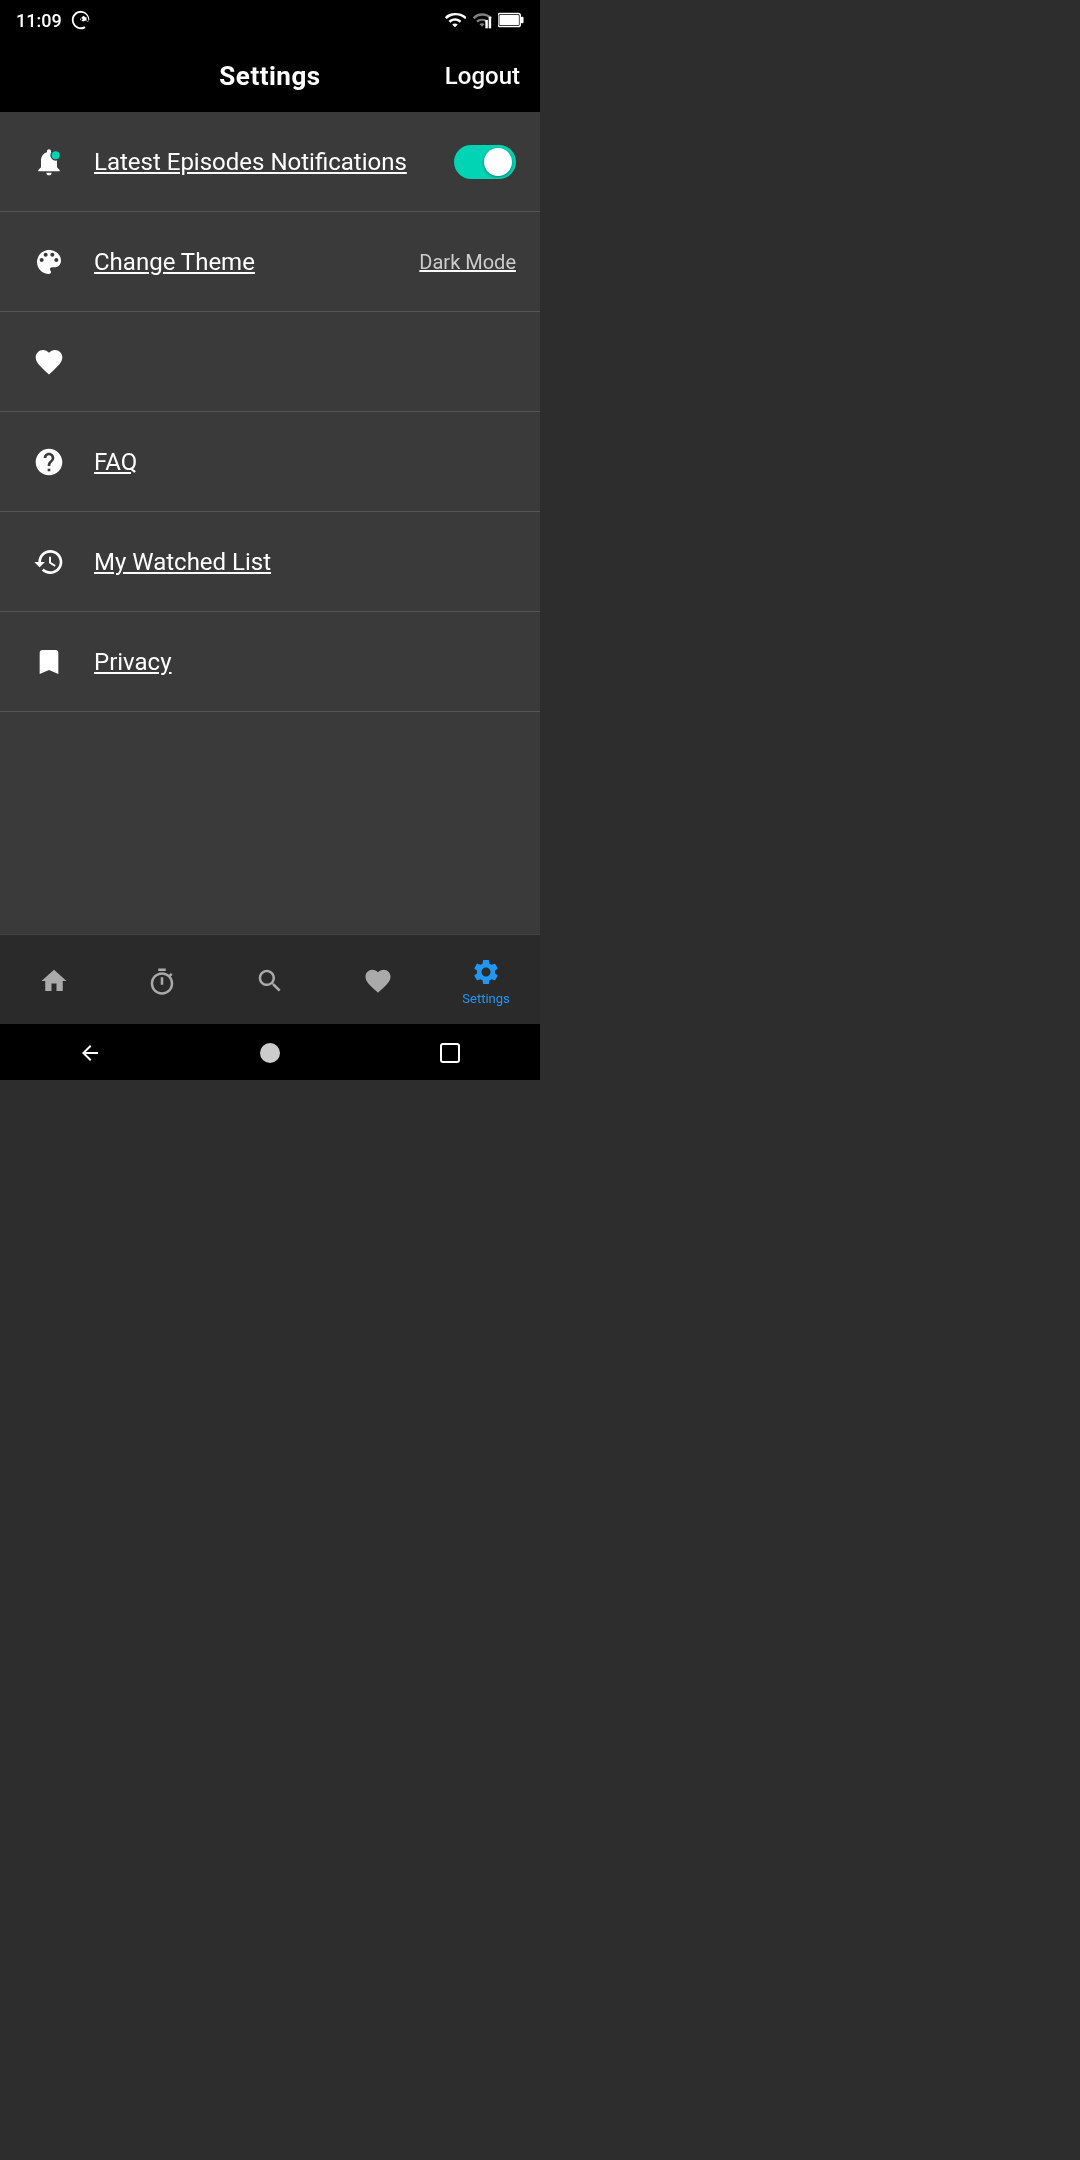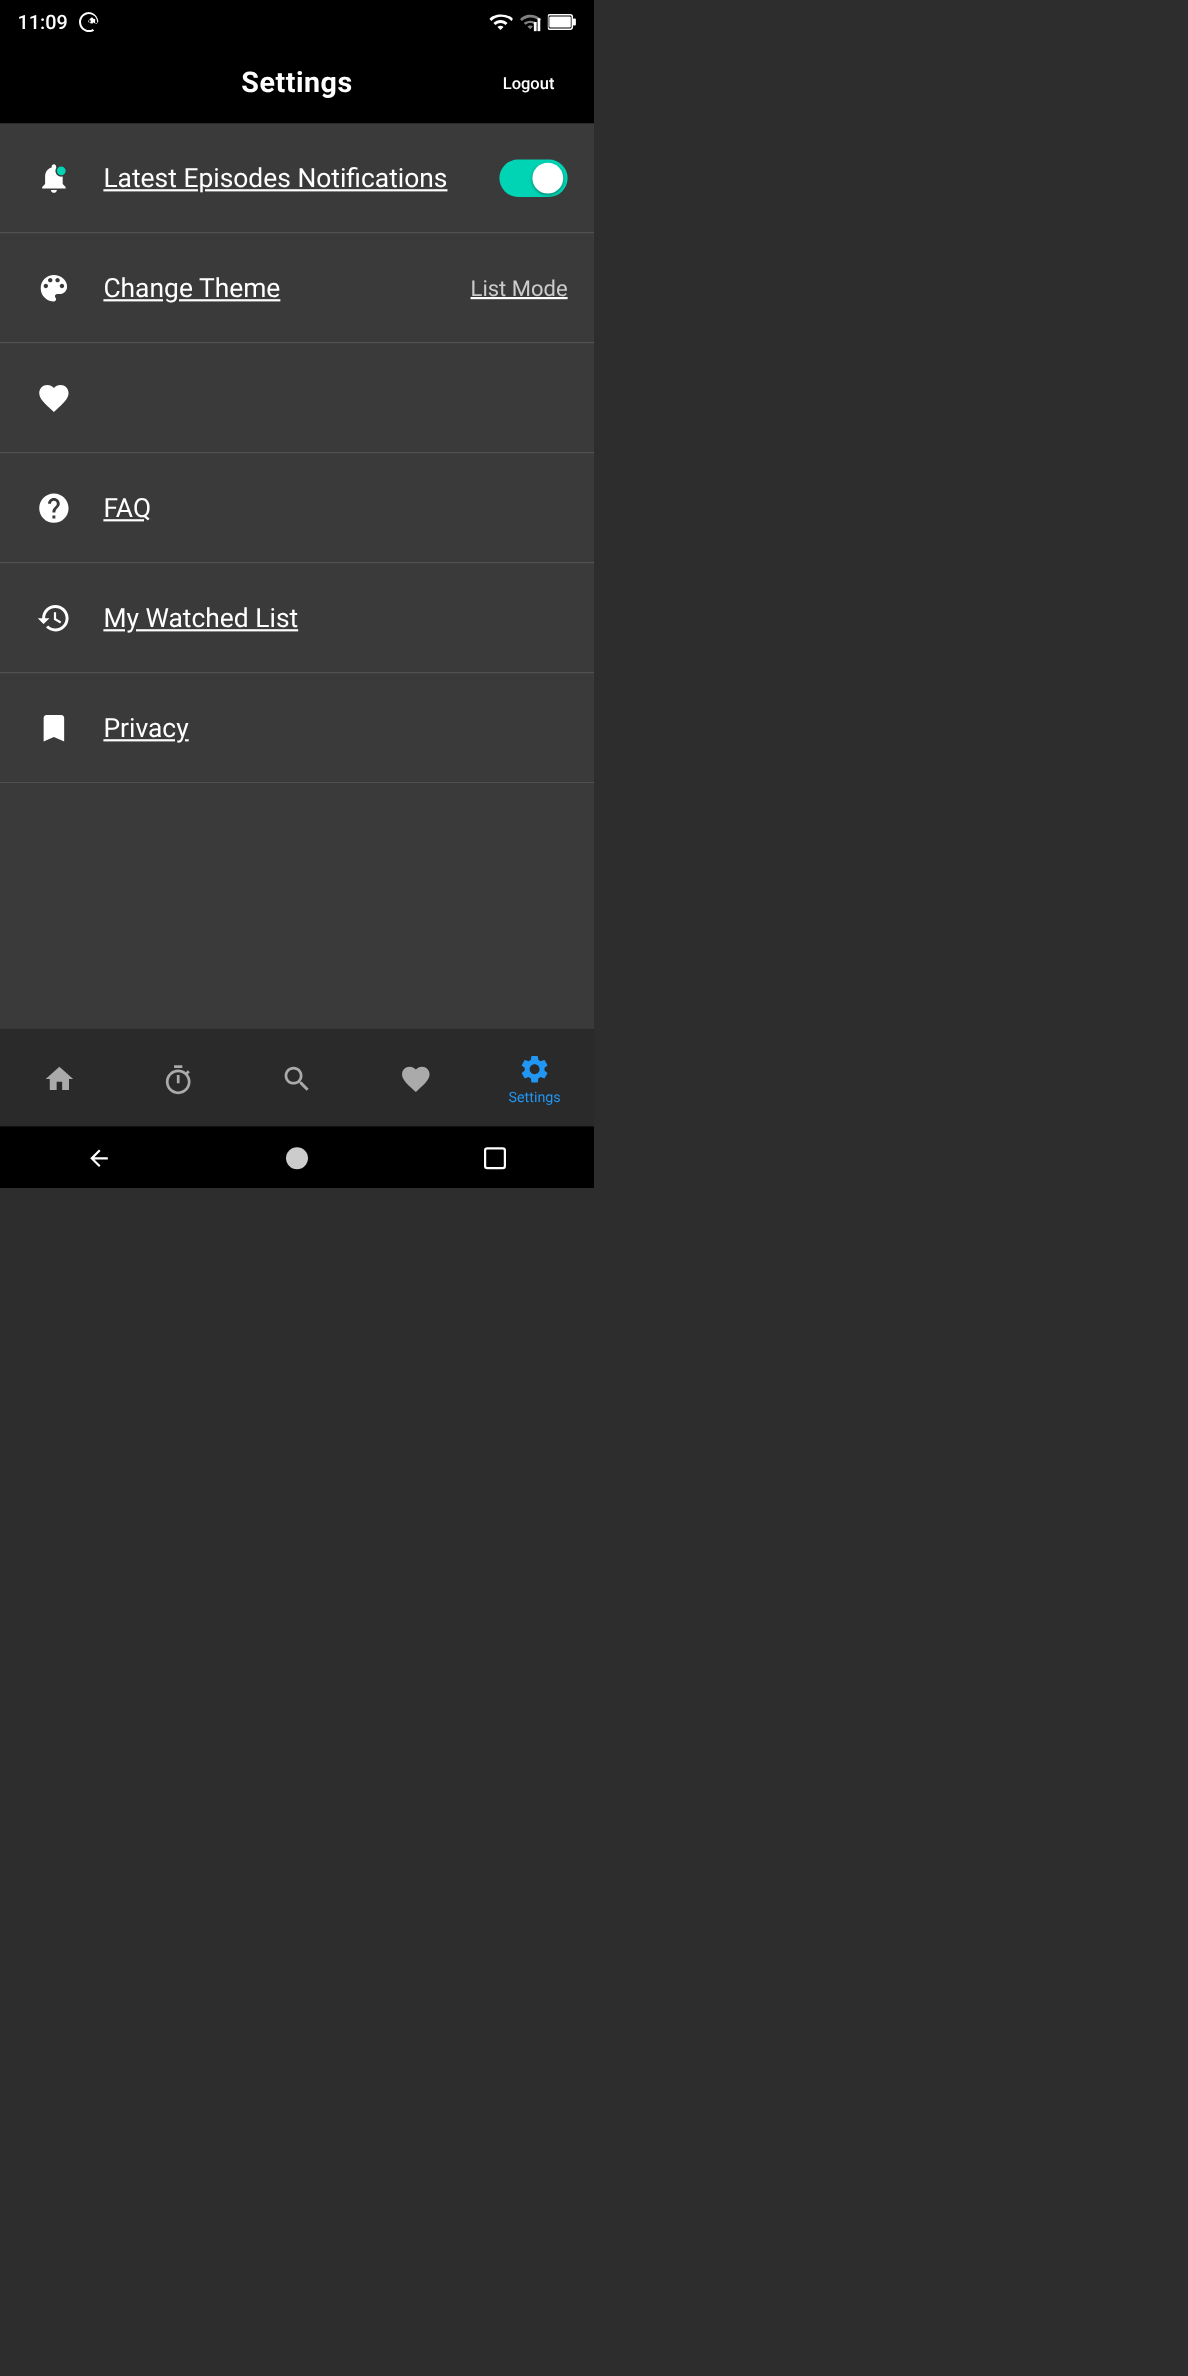--- a/index.html
+++ b/index.html
@@ -53,22 +53,22 @@
       flex-shrink: 0;
     }
     .app-bar-title {
       font-size: 26px;
       font-weight: 700;
       color: #ffffff;
       letter-spacing: 0.5px;
     }
     .logout-btn {
       position: absolute;
-      right: 36px;
-      font-size: 15px;
+      right: 20px;
+      font-size: 24px;
       font-weight: 500;
       color: #ffffff;
       cursor: pointer;
     }
 
     
     .settings-list {
       flex: 1;
       background: #3a3a3a;
       display: flex;
@@ -244,21 +244,21 @@
     </div>
   </div>
 
   <div class="settings-item">
     <div class="item-icon">
       <svg width="32" height="32" viewBox="0 0 24 24" fill="white">
         <path d="M12 3c-4.97 0-9 4.03-9 9s4.03 9 9 9c.83 0 1.5-.67 1.5-1.5 0-.39-.15-.74-.39-1.01-.23-.26-.38-.61-.38-.99 0-.83.67-1.5 1.5-1.5H16c2.76 0 5-2.24 5-5 0-4.42-4.03-8-9-8zm-5.5 9c-.83 0-1.5-.67-1.5-1.5S5.67 9 6.5 9 8 9.67 8 10.5 7.33 12 6.5 12zm3-4C8.67 8 8 7.33 8 6.5S8.67 5 9.5 5s1.5.67 1.5 1.5S10.33 8 9.5 8zm5 0c-.83 0-1.5-.67-1.5-1.5S13.67 5 14.5 5s1.5.67 1.5 1.5S15.33 8 14.5 8zm3 4c-.83 0-1.5-.67-1.5-1.5S16.67 9 17.5 9s1.5.67 1.5 1.5-.67 1.5-1.5 1.5z"></path>
       </svg>
     </div>
     <span class="item-label">Change Theme</span>
-    <span class="item-value">List Mode</span>
+    <span class="item-value">Dark Mode</span>
   </div>
 
   <div class="settings-item">
     <div class="item-icon">
       <svg width="32" height="32" viewBox="0 0 24 24" fill="white">
         <path d="M12 21.35l-1.45-1.32C5.4 15.36 2 12.28 2 8.5 2 5.42 4.42 3 7.5 3c1.74 0 3.41.81 4.5 2.09C13.09 3.81 14.76 3 16.5 3 19.58 3 22 5.42 22 8.5c0 3.78-3.4 6.86-8.55 11.54L12 21.35z"></path>
       </svg>
     </div>
   </div>
 

